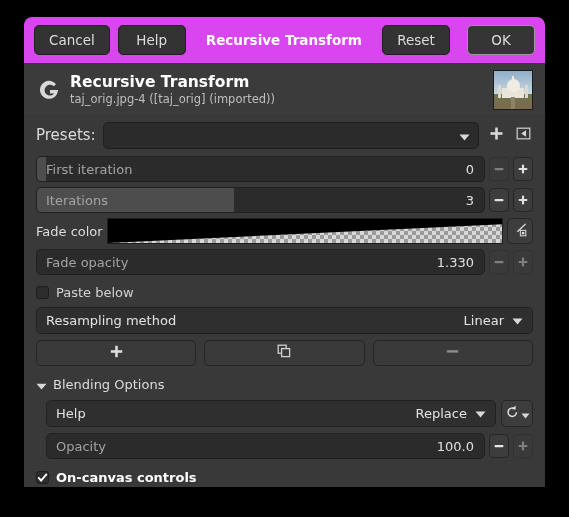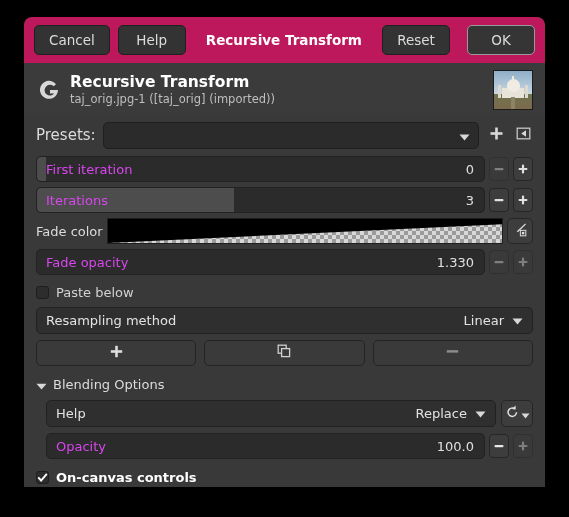--- a/index.html
+++ b/index.html
@@ -24,21 +24,21 @@
     height: 470px;
     background: #393939;
     border-radius: 8px 8px 0 0;
     box-sizing: border-box;
     overflow: hidden;
   }
 
   
   .headerbar {
     height: 46px;
-    background: #be185d;
+    background: #d946ef;
     display: flex;
     align-items: center;
     padding: 0 10px;
     box-sizing: border-box;
     gap: 0;
     border-radius: 8px 8px 0 0;
   }
   .hb-btn {
     height: 30px;
     min-width: 68px;
@@ -204,21 +204,21 @@
     cursor: text;
   }
   .spin-fill {
     position: absolute;
     left: 0; top: 0; bottom: 0;
     background: #4d4d4d;
     border-radius: 4px 0 0 4px;
   }
   .spin-label {
     position: relative;
-    color: #d946ef;
+    color: #a3a3a3;
     font-size: 13px;
     padding-left: 9px;
     z-index: 2;
     white-space: nowrap;
   }
   .spin-value {
     position: relative;
     margin-left: auto;
     color: #e0e0e0;
     font-size: 13px;
@@ -407,21 +407,21 @@
   </div>
 
   <div class="filter-head">
     <div class="gimp-logo">
       <svg width="26" height="26" viewBox="0 0 26 26">
         <path d="M20 7.2A9 9 0 1 0 22 13h-8v3.6h4.2A5.4 5.4 0 1 1 17.6 9.2z" fill="#d8d8d8"></path>
       </svg>
     </div>
     <div class="filter-head-text">
       <div class="filter-name">Recursive Transform</div>
-      <div class="filter-sub">taj_orig.jpg-1 ([taj_orig] (imported))</div>
+      <div class="filter-sub">taj_orig.jpg-4 ([taj_orig] (imported))</div>
     </div>
     <div class="thumb">
       <div class="sky"></div>
       <div class="ground"></div>
       <div class="min-l"></div>
       <div class="min-r"></div>
       <div class="base"></div>
       <div class="dome"></div>
       <div class="spire"></div>
       <div class="path"></div>

